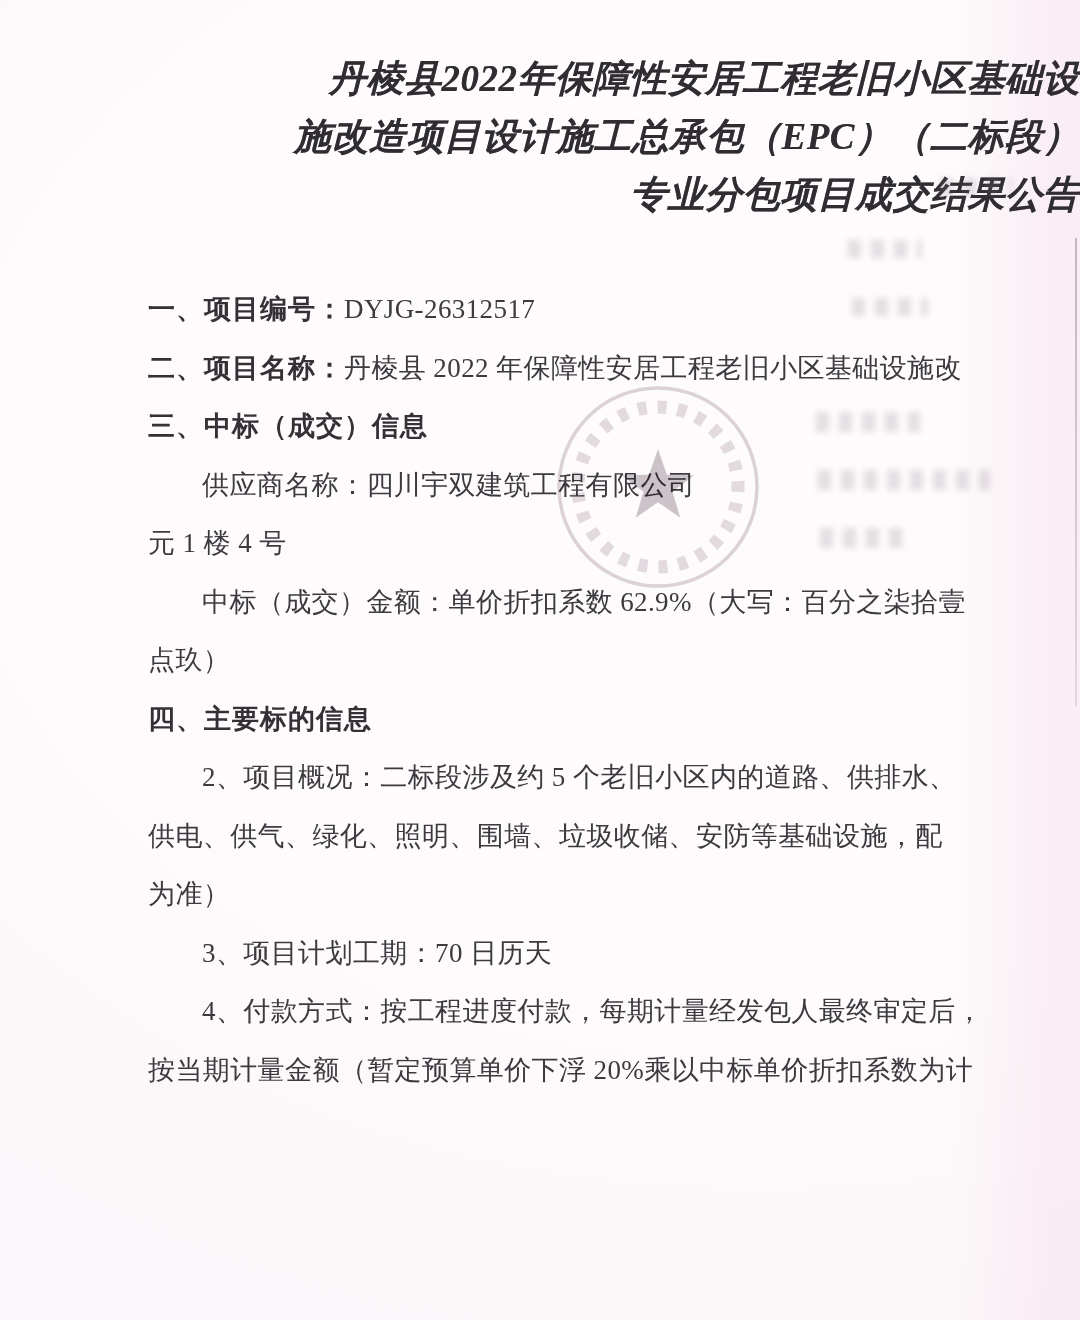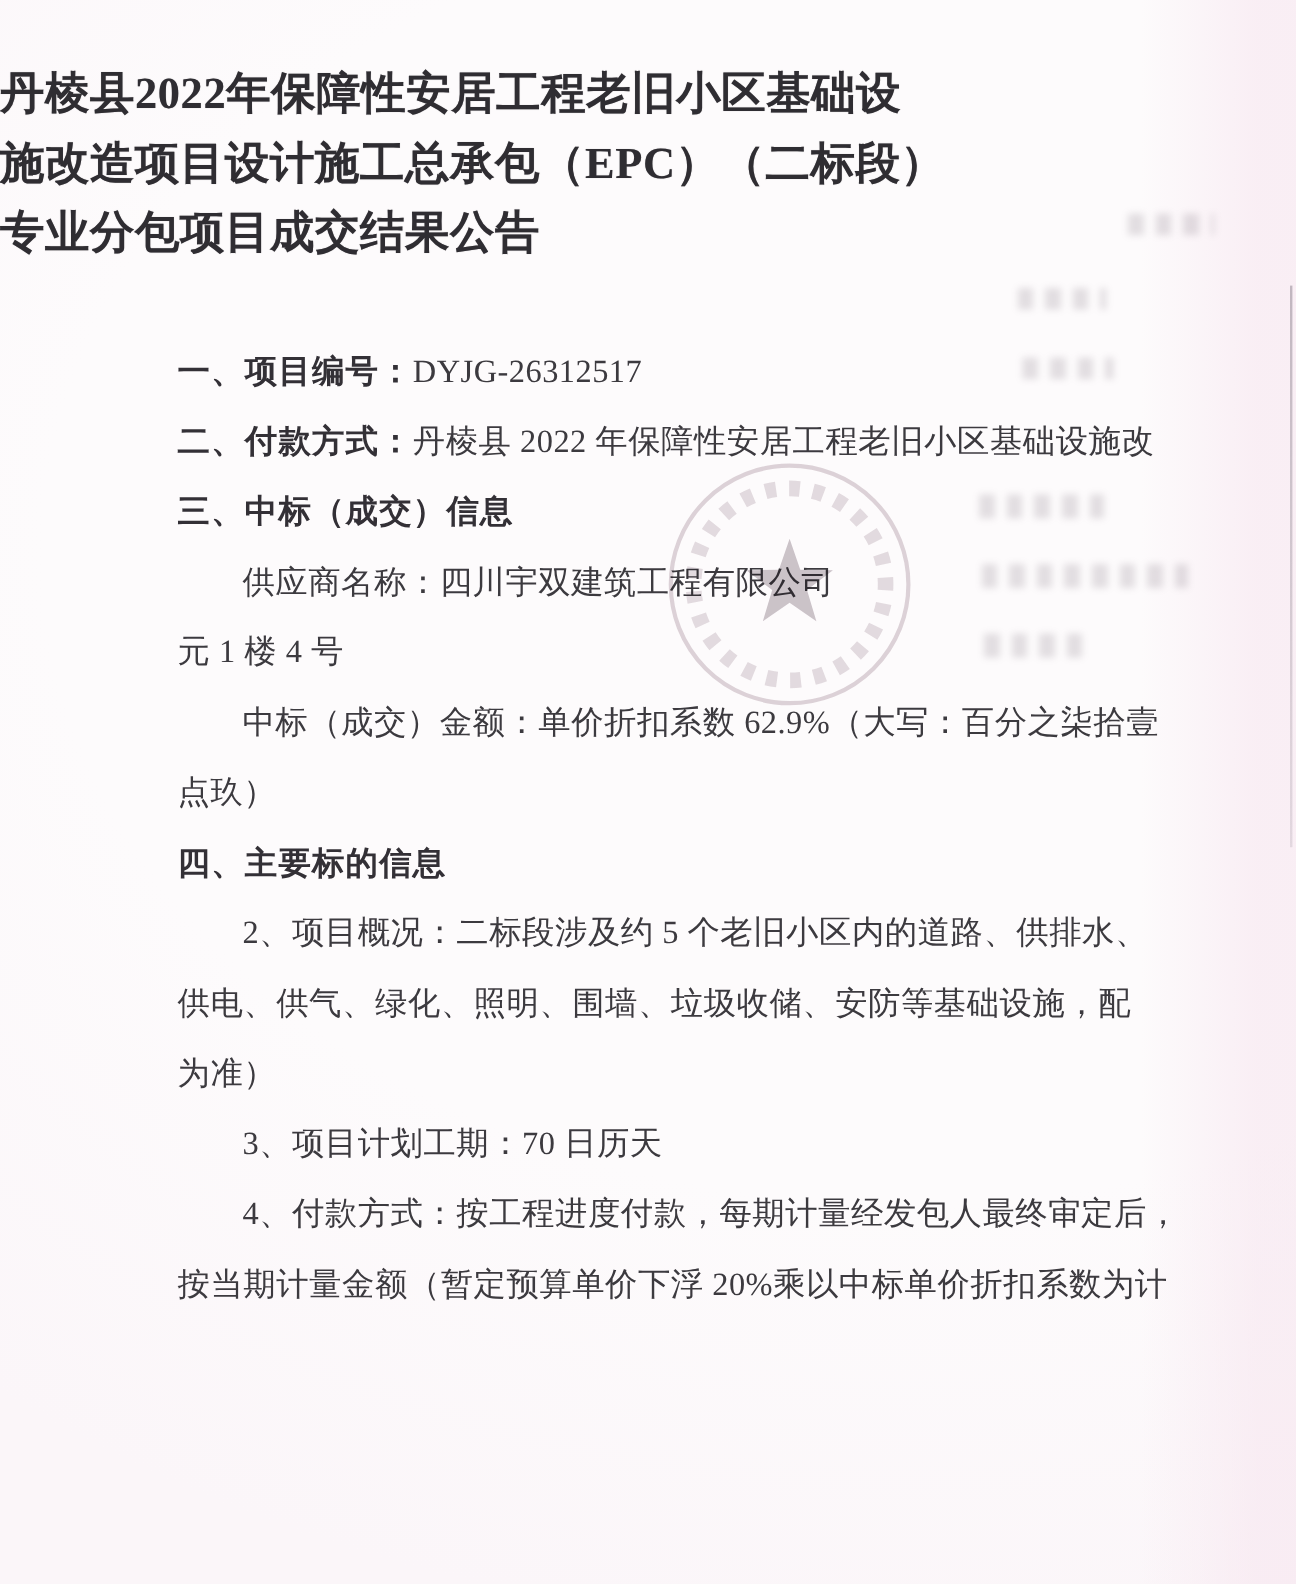--- a/index.html
+++ b/index.html
@@ -8,22 +8,22 @@
     position:relative;width:1080px;height:1320px;overflow:hidden;
     background:
       linear-gradient(90deg, rgba(255,255,255,0) 88%, rgba(246,228,238,.55) 97%),
       radial-gradient(1200px 900px at 70% 35%, #fdfbfc 60%, #fbf6f9 100%),
       #fdfcfc;
     font-family:"Liberation Serif","DejaVu Serif",serif;
     color:#3a383c;
   }
   
   .title{
-    position:absolute;left:0;top:50px;width:1080px;text-align:left;
-    font-weight:700;color:#2f2d32;
+    position:absolute;left:0;top:50px;width:1080px;text-align:right;
+    font-weight:700;color:#2f2d32;font-style:italic;
   }
   .title-line{
     font-size:37px;line-height:58px;white-space:nowrap;letter-spacing:.5px;
     text-shadow:0 0 .6px rgba(47,45,50,.55);
   }
   
   .doc-body{position:absolute;left:148px;top:280px;width:800px;}
   .line{
     height:58.5px;line-height:58.5px;font-size:27px;white-space:nowrap;
     letter-spacing:.4px;color:#3c3a3f;
@@ -61,21 +61,21 @@
     <div class="title-line">施改造项目设计施工总承包（EPC）（二标段）</div>
     <div class="title-line">专业分包项目成交结果公告</div>
   </div>
 
   <div class="doc-body" id="body-lines">
     <div class="line">
       <span class="b">一、项目编号：</span><span class="t">DYJG-26312517</span>
     </div>
 
     <div class="line">
-      <span class="b">二、付款方式：</span><span class="t">丹棱县 2022 年保障性安居工程老旧小区基础设施改</span>
+      <span class="b">二、项目名称：</span><span class="t">丹棱县 2022 年保障性安居工程老旧小区基础设施改</span>
     </div>
 
 
     <div class="line">
       <span class="b">三、中标（成交）信息</span><span class="t"></span>
     </div>
 
     <div class="line ind">
       <span class="b"></span><span class="t">供应商名称：四川宇双建筑工程有限公司</span>
     </div>

